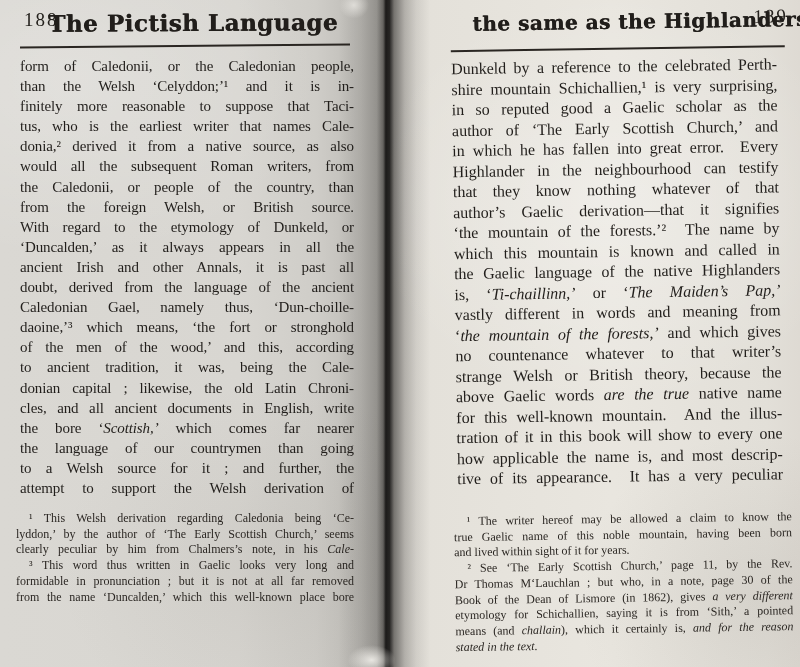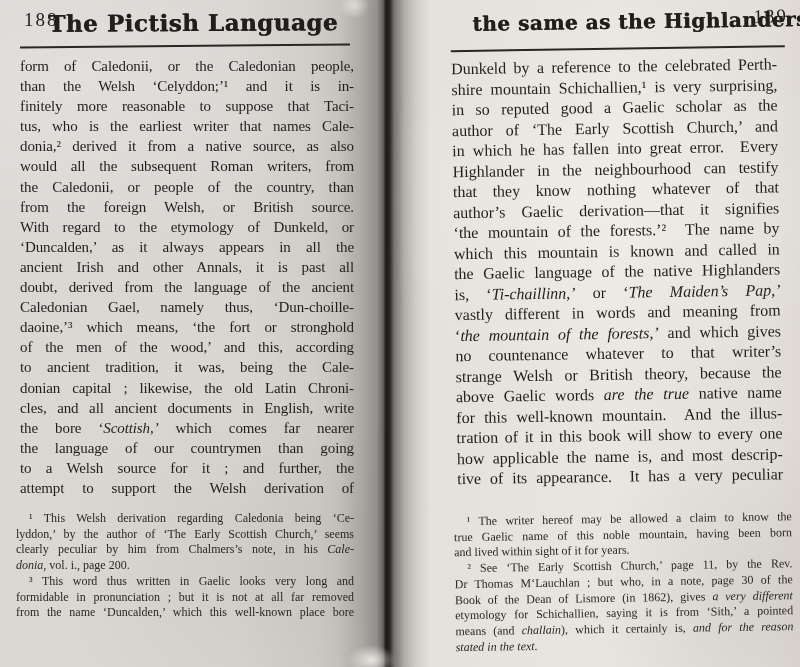--- a/index.html
+++ b/index.html
@@ -109,21 +109,20 @@
         <div class="tline"><span>cles, and all ancient documents in English, write</span></div>
         <div class="tline"><span>the bore ‘</span><span class="it">Scottish,’</span><span> which comes far nearer</span></div>
         <div class="tline"><span>the language of our countrymen than going</span></div>
         <div class="tline"><span>to a Welsh source for it ; and further, the</span></div>
         <div class="tline"><span>attempt to support the Welsh derivation of</span></div>
       </div>
     <div class="fn-text fn-left">
         <div class="tline ind"><span>¹ This Welsh derivation regarding Caledonia being ‘Ce-</span></div>
         <div class="tline"><span>lyddon,’ by the author of ‘The Early Scottish Church,’ seems</span></div>
         <div class="tline"><span>clearly peculiar by him from Chalmers’s note, in his </span><span class="it">Cale-</span></div>
-        <div class="tline nj"><span class="it">donia,</span><span> vol. i., page 200.</span></div>
         <div class="tline ind"><span>³ This word thus written in Gaelic looks very long and</span></div>
         <div class="tline"><span>formidable in pronunciation ; but it is not at all far removed</span></div>
         <div class="tline"><span>from the name ‘Duncalden,’ which this well-known place bore</span></div>
       </div>
   </div>
 
   <div class="page page-right"></div>
 
   <div class="right-content">
     <div class="pgnum pgnum-right">189</div>

